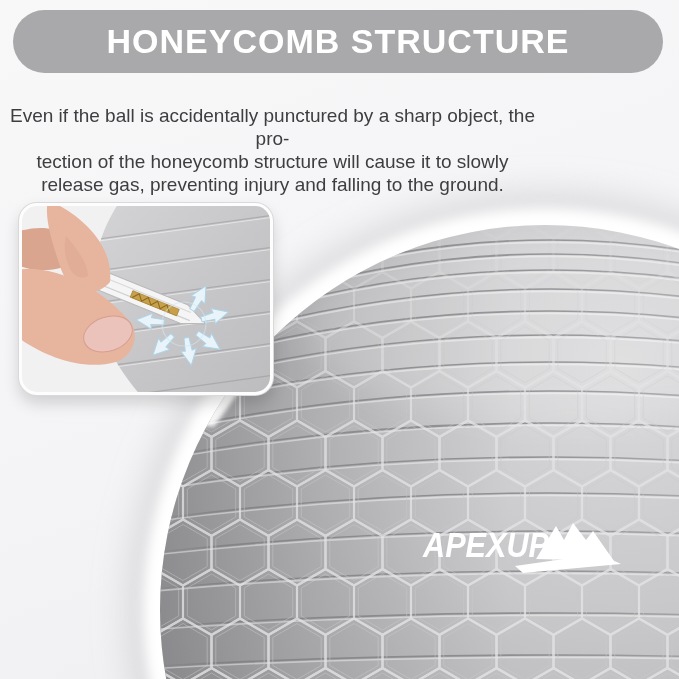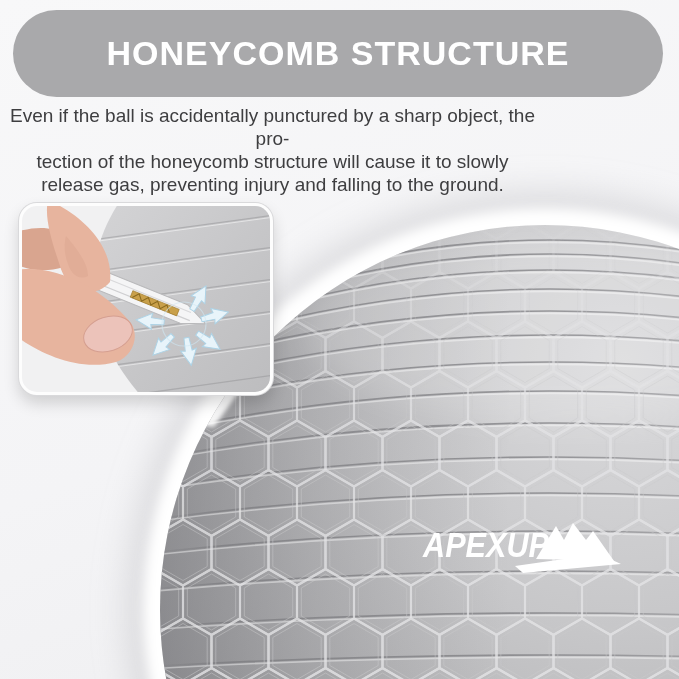--- a/index.html
+++ b/index.html
@@ -3,21 +3,21 @@
 <meta charset="utf-8">
 <style>
   html,body{margin:0;padding:0;}
   body{
     width:679px;height:679px;overflow:hidden;position:relative;
     font-family:"Liberation Sans", sans-serif;
     background:linear-gradient(160deg,#f8f8f9 0%,#f4f4f6 55%,#eeeef0 100%);
   }
   
   .banner{
-    position:absolute;left:13px;top:10px;width:650px;height:87px;
+    position:absolute;left:13px;top:10px;width:650px;height:63px;
     background:var(--banner-bg,#a9a9ab);border-radius:44px;
     display:flex;align-items:center;justify-content:center;
   }
   .banner-line{
     color:var(--banner-text,#ffffff);
     font-size:34px;font-weight:800;line-height:41px;letter-spacing:1px;
     white-space:nowrap;
   }
   
   .desc{

